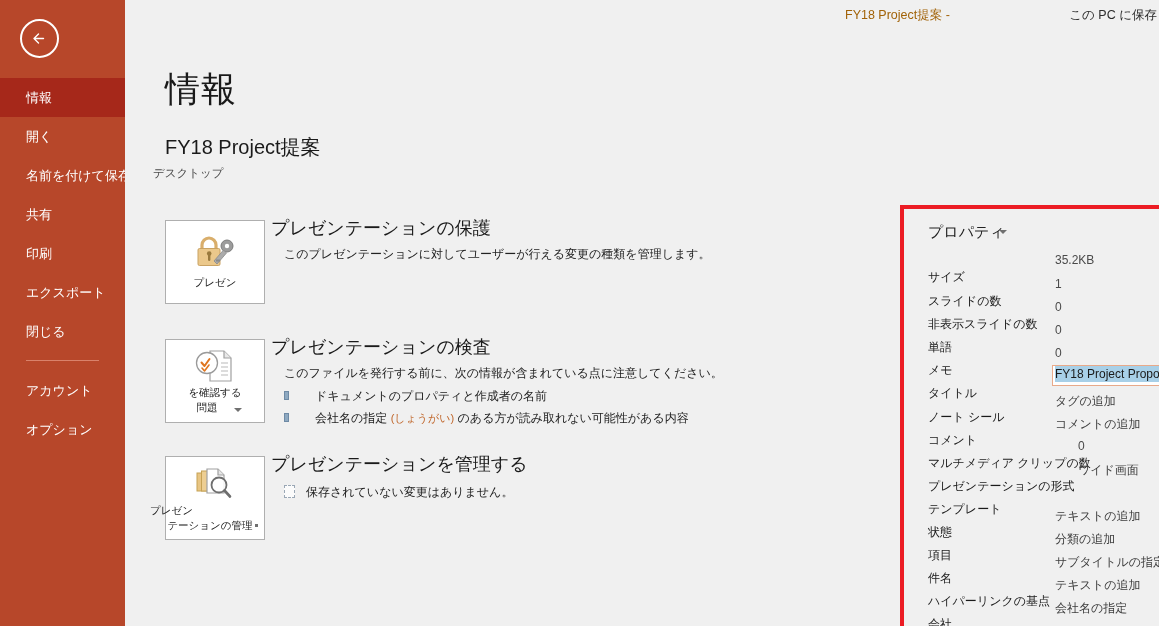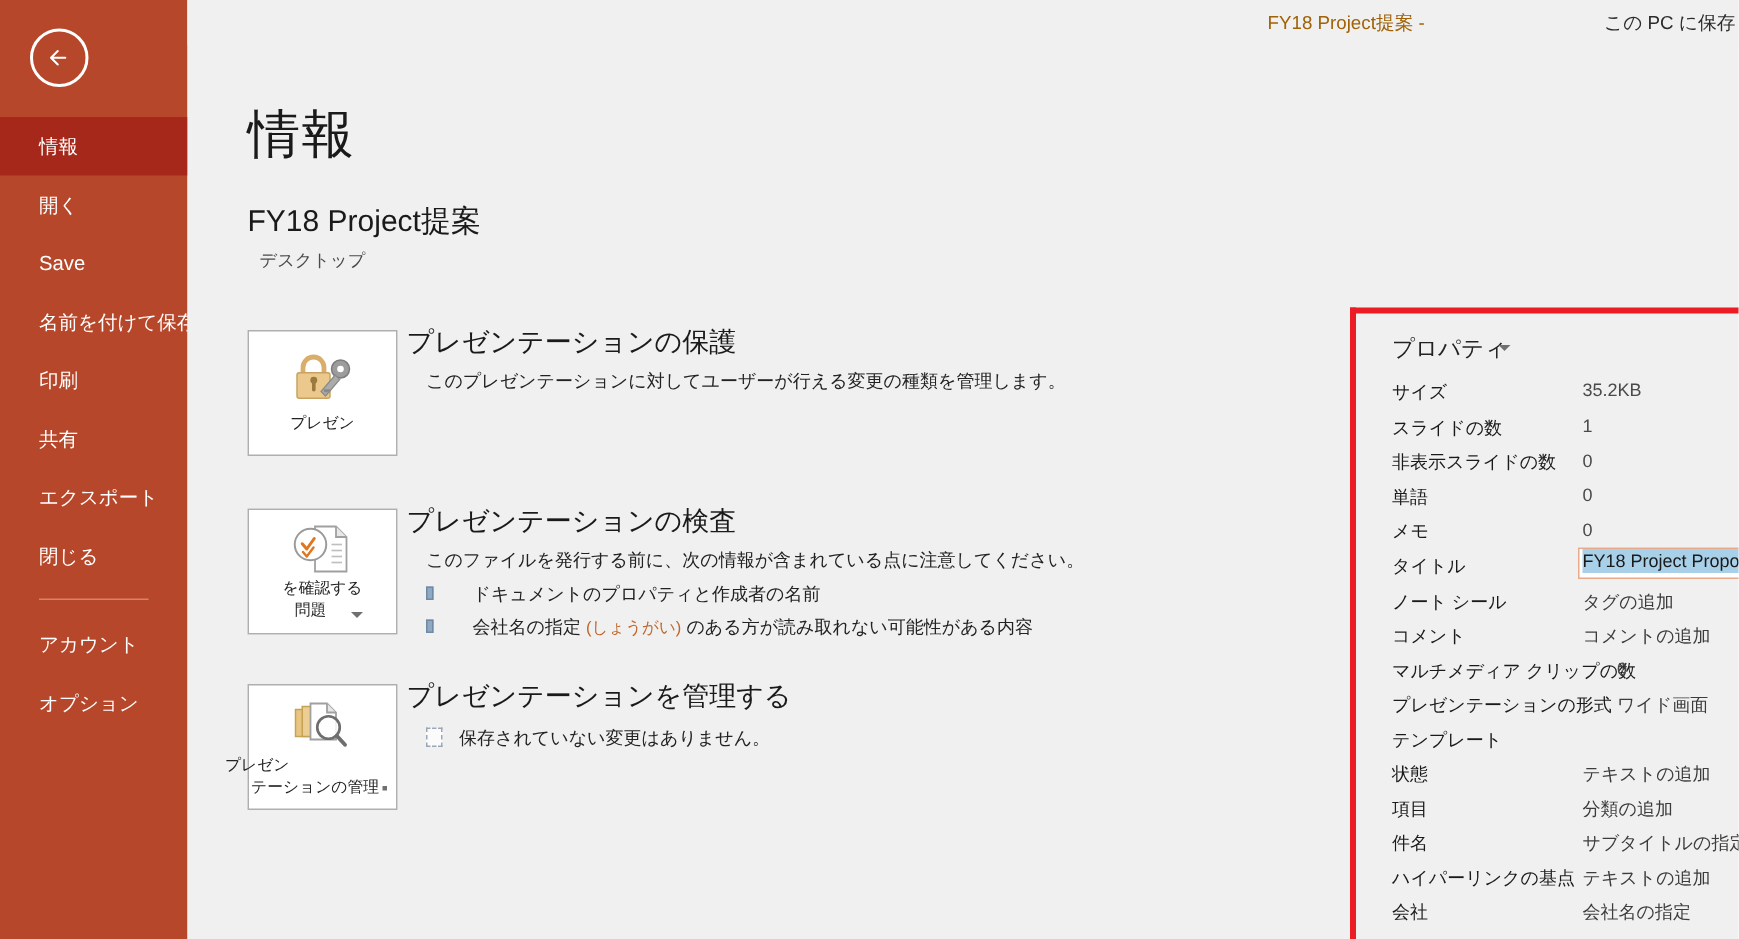--- a/index.html
+++ b/index.html
@@ -70,21 +70,21 @@
   #page-title {
     position: absolute; left: 40px; top: 66px;
     font-size: 35px; font-weight: normal; color: #1a1a1a;
     letter-spacing: 1px;
   }
   #doc-name {
     position: absolute; left: 40px; top: 134px;
     font-size: 20px; color: #1a1a1a;
   }
   #doc-path {
-    position: absolute; left: 48px; top: 166px;
+    position: absolute; left: 28px; top: 166px;
     font-size: 11.5px; color: #4a4a4a;
   }
 
   
   .section { position: absolute; left: 40px; }
   .sect-btn {
     position: absolute; left: 0; top: 0;
     width: 100px; height: 84px;
     border: 1px solid #AFAFAF;
     background: #FFFFFF;
@@ -157,21 +157,21 @@
     border-right: 4px solid transparent;
     border-top: 4px solid #707070;
     cursor: pointer;
   }
   .prop-row {
     position: absolute; left: 157px; width: 330px;
     height: 23px;
     font-size: 12px;
   }
   .prop-label {
-    position: absolute; left: 0; top: 0;
+    position: absolute; left: 0; top: 16px;
     color: #1a1a1a; white-space: nowrap; text-align: right;
   }
   .prop-value {
     position: absolute; left: 127px; top: 0;
     color: #3c3c3c; white-space: nowrap; cursor: pointer;
   }
   .prop-value.num { color: #4a4a4a; }
   .prop-value.mm { left: 150px; }
   #title-input {
     position: absolute; left: 124px; top: -4px;
@@ -202,31 +202,28 @@
     </span>
   </div>
 
   <div class="nav-list">
     <div class="nav-item active">
       <span>情報</span>
     </div>
     <div class="nav-item">
       <span>開く</span>
     </div>
-    <div class="nav-item latin">
-      <span>Save</span>
-    </div>
     <div class="nav-item">
       <span>名前を付けて保存</span>
     </div>
     <div class="nav-item">
+      <span>共有</span>
+    </div>
+    <div class="nav-item">
       <span>印刷</span>
-    </div>
-    <div class="nav-item">
-      <span>共有</span>
     </div>
     <div class="nav-item">
       <span>エクスポート</span>
     </div>
     <div class="nav-item">
       <span>閉じる</span>
     </div>
 
     <div class="nav-sep"></div>
 

